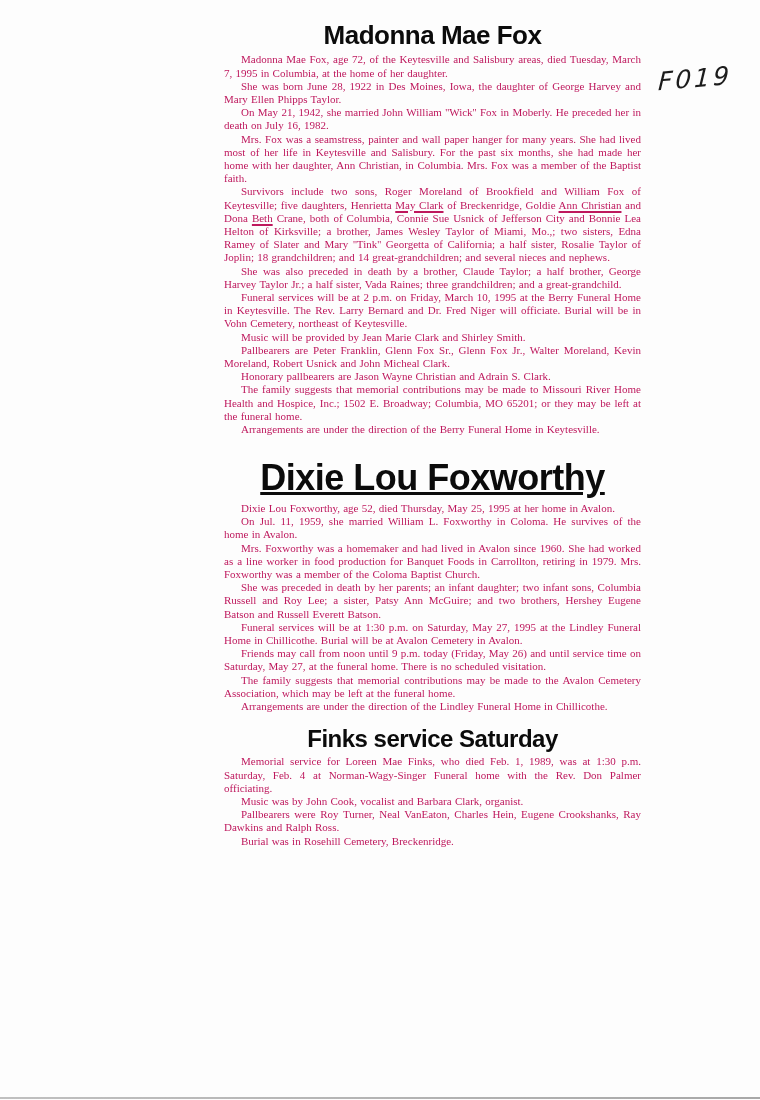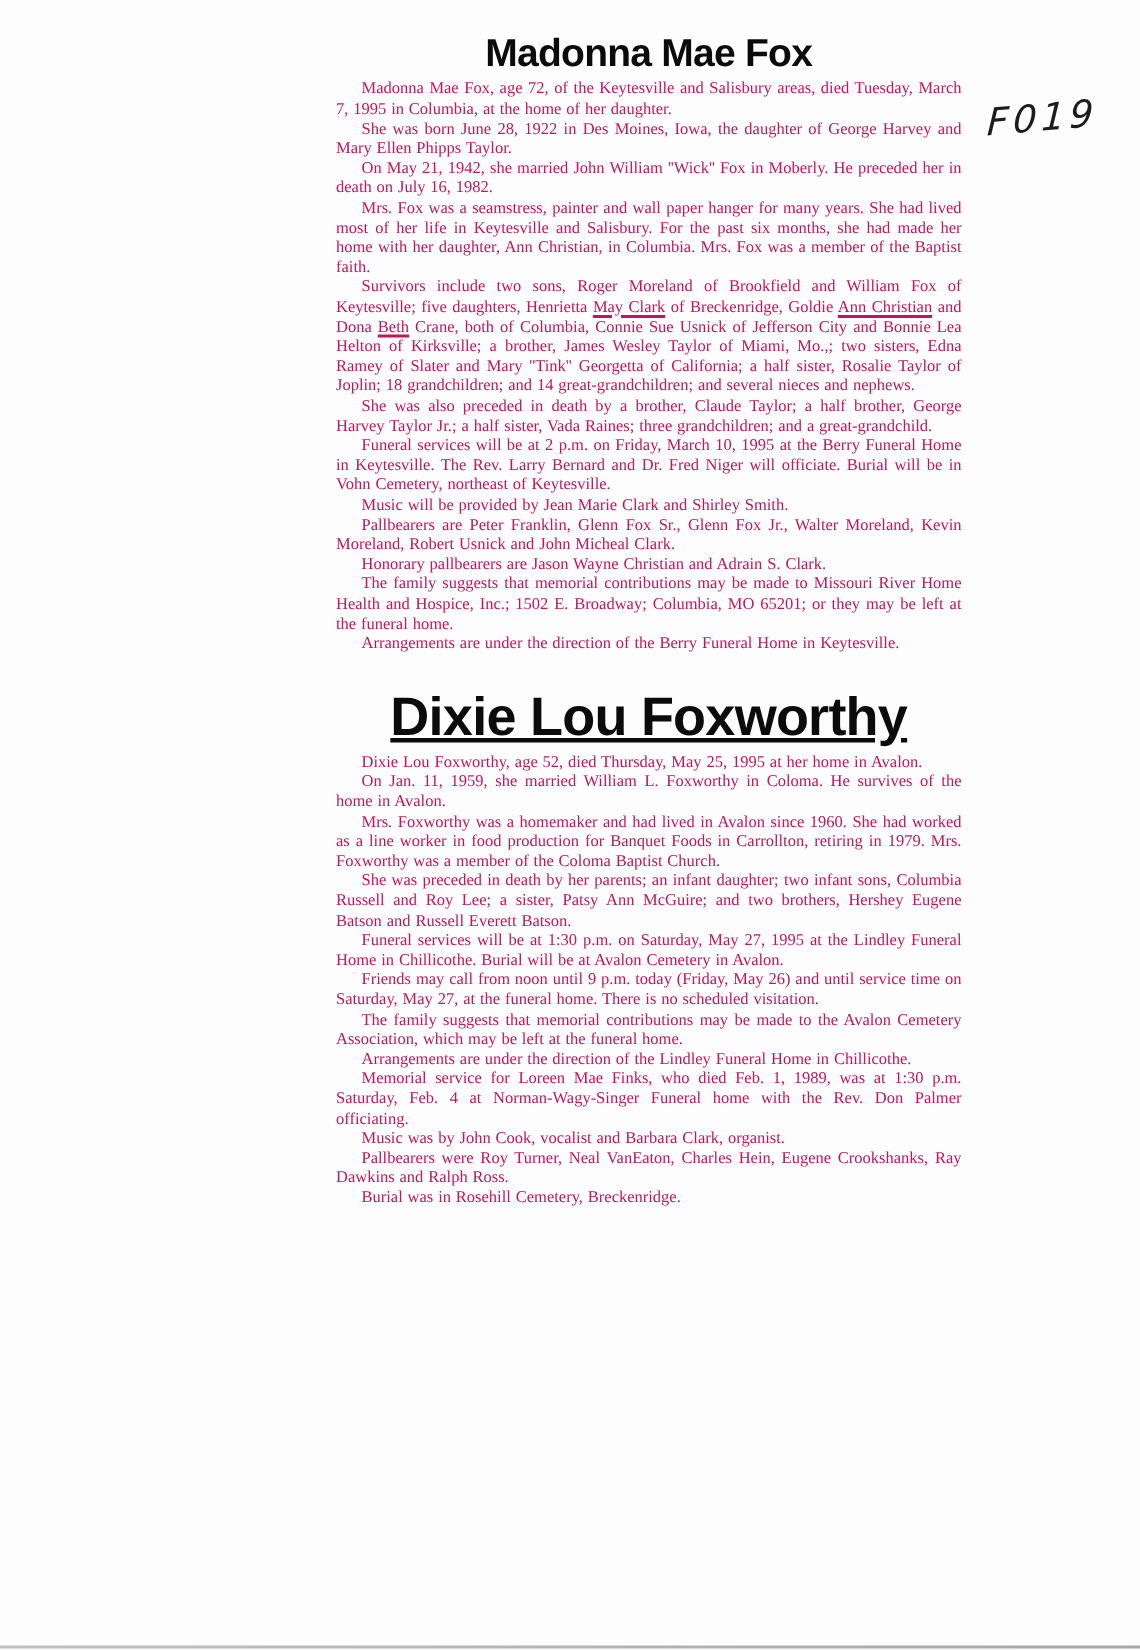--- a/index.html
+++ b/index.html
@@ -83,30 +83,31 @@
     <p class="body-para">Music will be provided by Jean Marie Clark and Shirley Smith.</p>
     <p class="body-para">Pallbearers are Peter Franklin, Glenn Fox Sr., Glenn Fox Jr., Walter Moreland, Kevin Moreland, Robert Usnick and John Micheal Clark.</p>
     <p class="body-para">Honorary pallbearers are Jason Wayne Christian and Adrain S. Clark.</p>
     <p class="body-para">The family suggests that memorial contributions may be made to Missouri River Home Health and Hospice, Inc.; 1502 E. Broadway; Columbia, MO 65201; or they may be left at the funeral home.</p>
     <p class="body-para">Arrangements are under the direction of the Berry Funeral Home in Keytesville.</p>
   </section>
 
   <section>
     <h2 class="section-title title-1">Dixie Lou Foxworthy</h2>
     <p class="body-para">Dixie Lou Foxworthy, age 52, died Thursday, May 25, 1995 at her home in Avalon.</p>
-    <p class="body-para">On Jan. 11, 1959, she married William L. Foxworthy in Coloma. He survives of the home in Avalon.</p>
+    <p class="body-para">On Jul. 11, 1959, she married William L. Foxworthy in Coloma. He survives of the home in Avalon.</p>
     <p class="body-para">Mrs. Foxworthy was a homemaker and had lived in Avalon since 1960. She had worked as a line worker in food production for Banquet Foods in Carrollton, retiring in 1979. Mrs. Foxworthy was a member of the Coloma Baptist Church.</p>
     <p class="body-para">She was preceded in death by her parents; an infant daughter; two infant sons, Columbia Russell and Roy Lee; a sister, Patsy Ann McGuire; and two brothers, Hershey Eugene Batson and Russell Everett Batson.</p>
     <p class="body-para">Funeral services will be at 1:30 p.m. on Saturday, May 27, 1995 at the Lindley Funeral Home in Chillicothe. Burial will be at Avalon Cemetery in Avalon.</p>
     <p class="body-para">Friends may call from noon until 9 p.m. today (Friday, May 26) and until service time on Saturday, May 27, at the funeral home. There is no scheduled visitation.</p>
     <p class="body-para">The family suggests that memorial contributions may be made to the Avalon Cemetery Association, which may be left at the funeral home.</p>
     <p class="body-para">Arrangements are under the direction of the Lindley Funeral Home in Chillicothe.</p>
   </section>
 
   <section>
+    <h2 class="section-title title-2">Finks service Saturday</h2>
     <p class="body-para">Memorial service for Loreen Mae Finks, who died Feb. 1, 1989, was at 1:30 p.m. Saturday, Feb. 4 at Norman-Wagy-Singer Funeral home with the Rev. Don Palmer officiating.</p>
     <p class="body-para">Music was by John Cook, vocalist and Barbara Clark, organist.</p>
     <p class="body-para">Pallbearers were Roy Turner, Neal VanEaton, Charles Hein, Eugene Crookshanks, Ray Dawkins and Ralph Ross.</p>
     <p class="body-para">Burial was in Rosehill Cemetery, Breckenridge.</p>
   </section>
 
 </div>
 
 <div class="scan-edge"></div>
 

